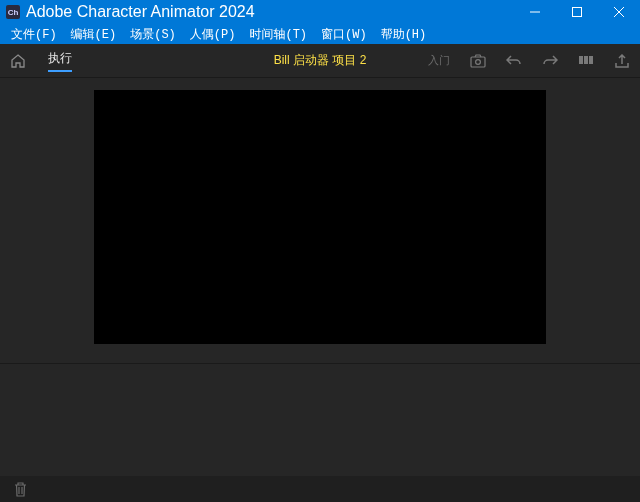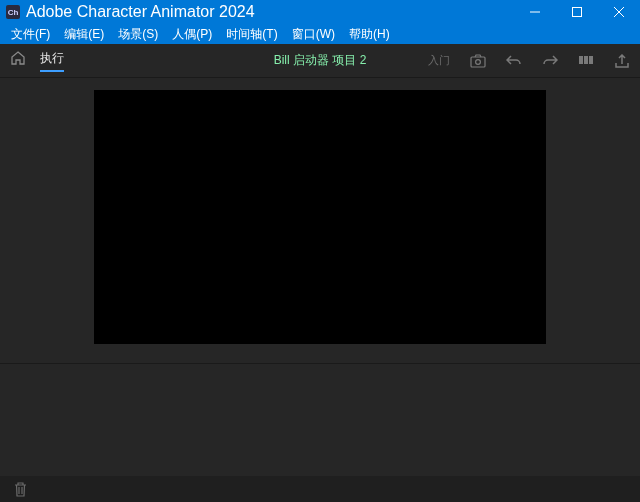--- a/index.html
+++ b/index.html
@@ -4,27 +4,27 @@
 <style>
   * { margin: 0; padding: 0; box-sizing: border-box; font-family: "Microsoft YaHei", "Segoe UI", sans-serif; }
   body { width: 640px; height: 502px; background: #1e1e1e; overflow: hidden; }
   .titlebar { height: 24px; background: #0078d7; display: flex; align-items: center; justify-content: space-between; }
   .title-l { display: flex; align-items: center; gap: 6px; padding-left: 6px; }
   .app-icon { width: 14px; height: 14px; background: #2a2a3f; border-radius: 2px; display: flex; align-items: center; justify-content: center; color: #d0d0ff; font-size: 8px; font-weight: bold; }
   .app-title { color: #ffffff; font-size: 16px; }
   .title-r { display: flex; height: 100%; }
   .winbtn { width: 42px; height: 24px; display: flex; align-items: center; justify-content: center; color: #fff; }
   .menubar { height: 20px; background: #0078d7; display: flex; align-items: center; padding-left: 4px; }
-  .menuitem { color: #ffffff; font-size: 12px; padding: 0 7px; height: 20px; display: flex; align-items: center; cursor: default; }
+  .menuitem { color: #ffffff; font-size: 12px; padding: 0 7px; height: 20px; display: flex; align-items: center; cursor: default; font-family: Liberation Mono, monospace; }
   .workspace { background: #262626; height: 458px; display: flex; flex-direction: column; }
   .toolbar { height: 34px; display: flex; align-items: center; justify-content: space-between; padding: 0 10px; border-bottom: 1px solid #1a1a1a; }
-  .tb-left { display: flex; align-items: flex-start; gap: 14px; }
+  .tb-left { display: flex; align-items: center; gap: 22px; }
   .home-ico { color: #8a8a8a; }
   .tab { color: #e8e8e8; font-size: 12px; padding-bottom: 3px; border-bottom: 2px solid #3d9eff; }
-  .tb-center { color: #86efac; font-size: 12px; position: absolute; left: 50%; transform: translateX(-50%); }
+  .tb-center { color: #fde047; font-size: 12px; position: absolute; left: 50%; transform: translateX(-50%); }
   .tb-right { display: flex; align-items: center; gap: 20px; }
   .tb-right .ico { color: #7a7a7a; }
   .tb-right .lbl { color: #6a6a6a; font-size: 11px; }
   .stage-wrap { flex: 1; display: flex; align-items: center; justify-content: center; background: #262626; border-bottom: 1px solid #1a1a1a; }
   .stage { background: #000; width: 452px; height: 254px; margin-top: -8px; }
   .lower { height: 112px; background: #262626; }
   .bottombar { height: 26px; background: #1f1f1f; display: flex; align-items: center; padding-left: 14px; }
   .trash { color: #6a6a6a; }
   svg { display: block; }
 </style>

